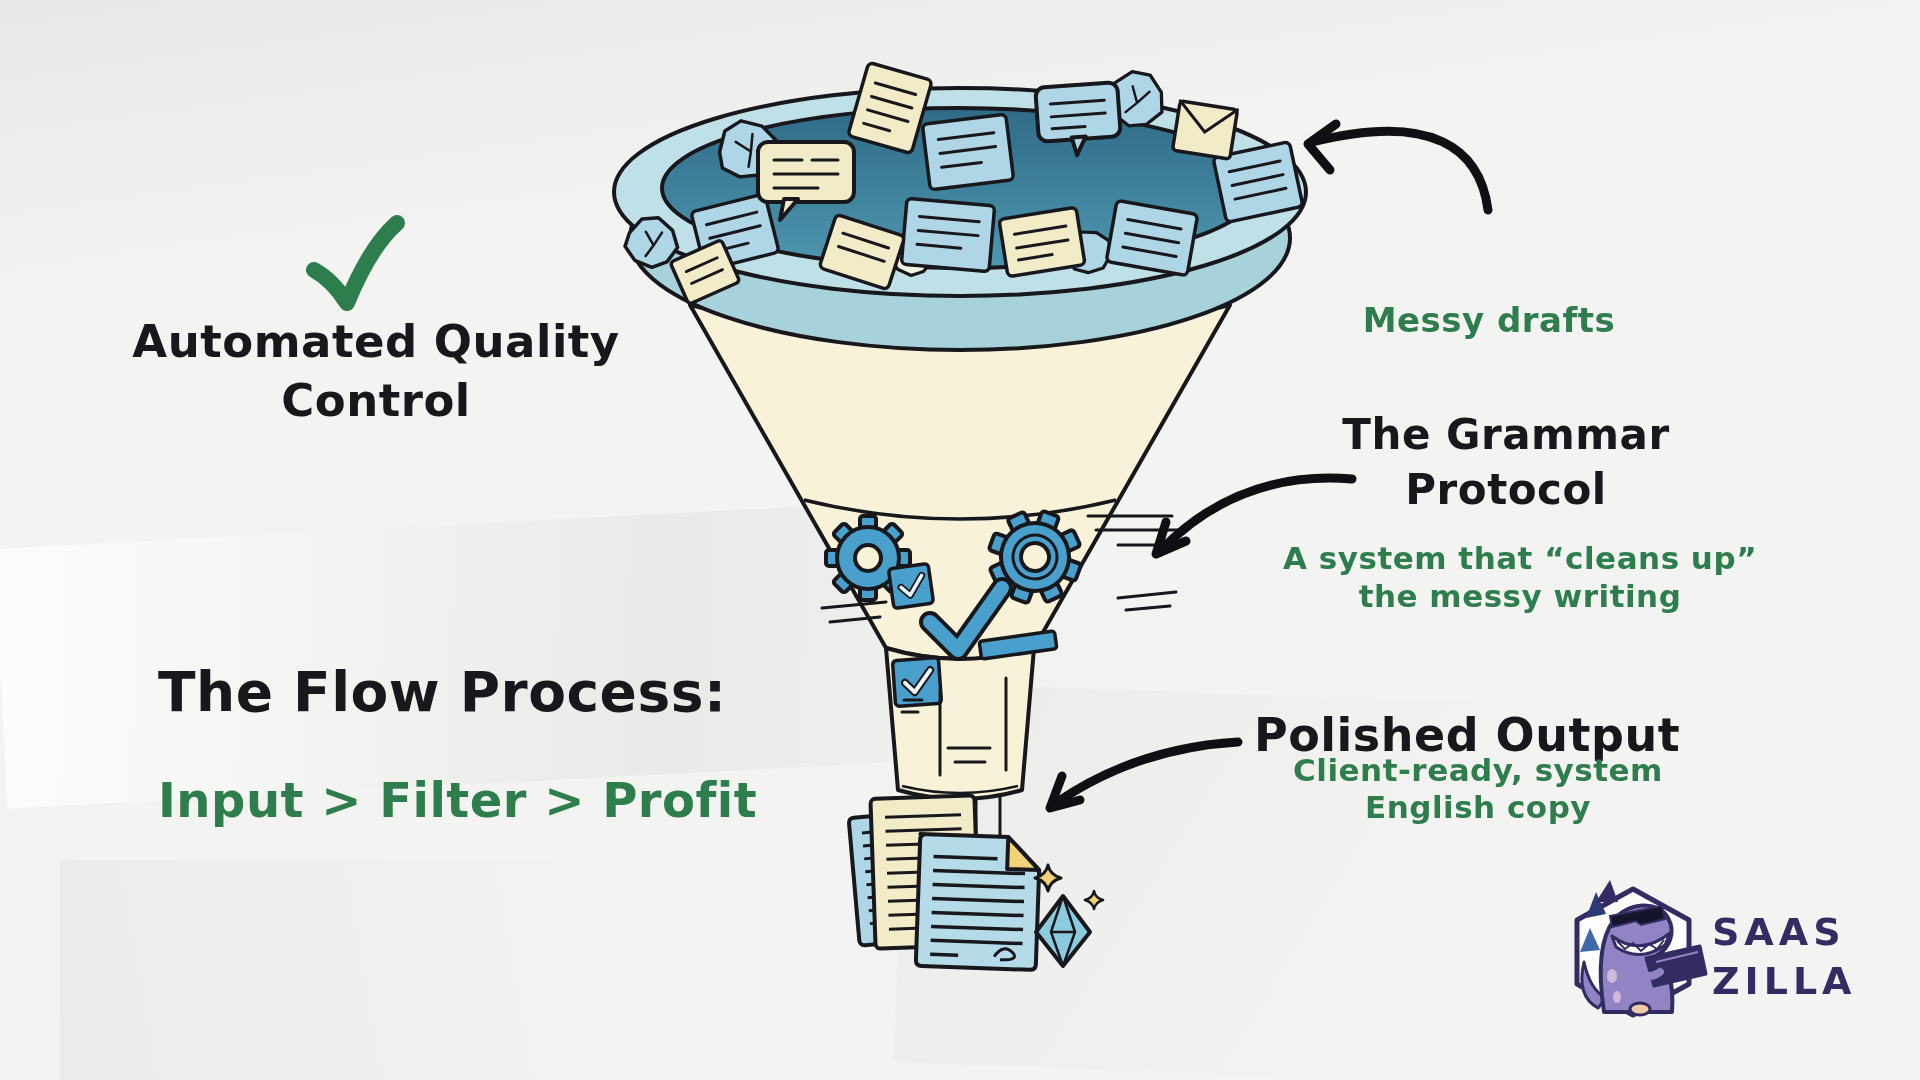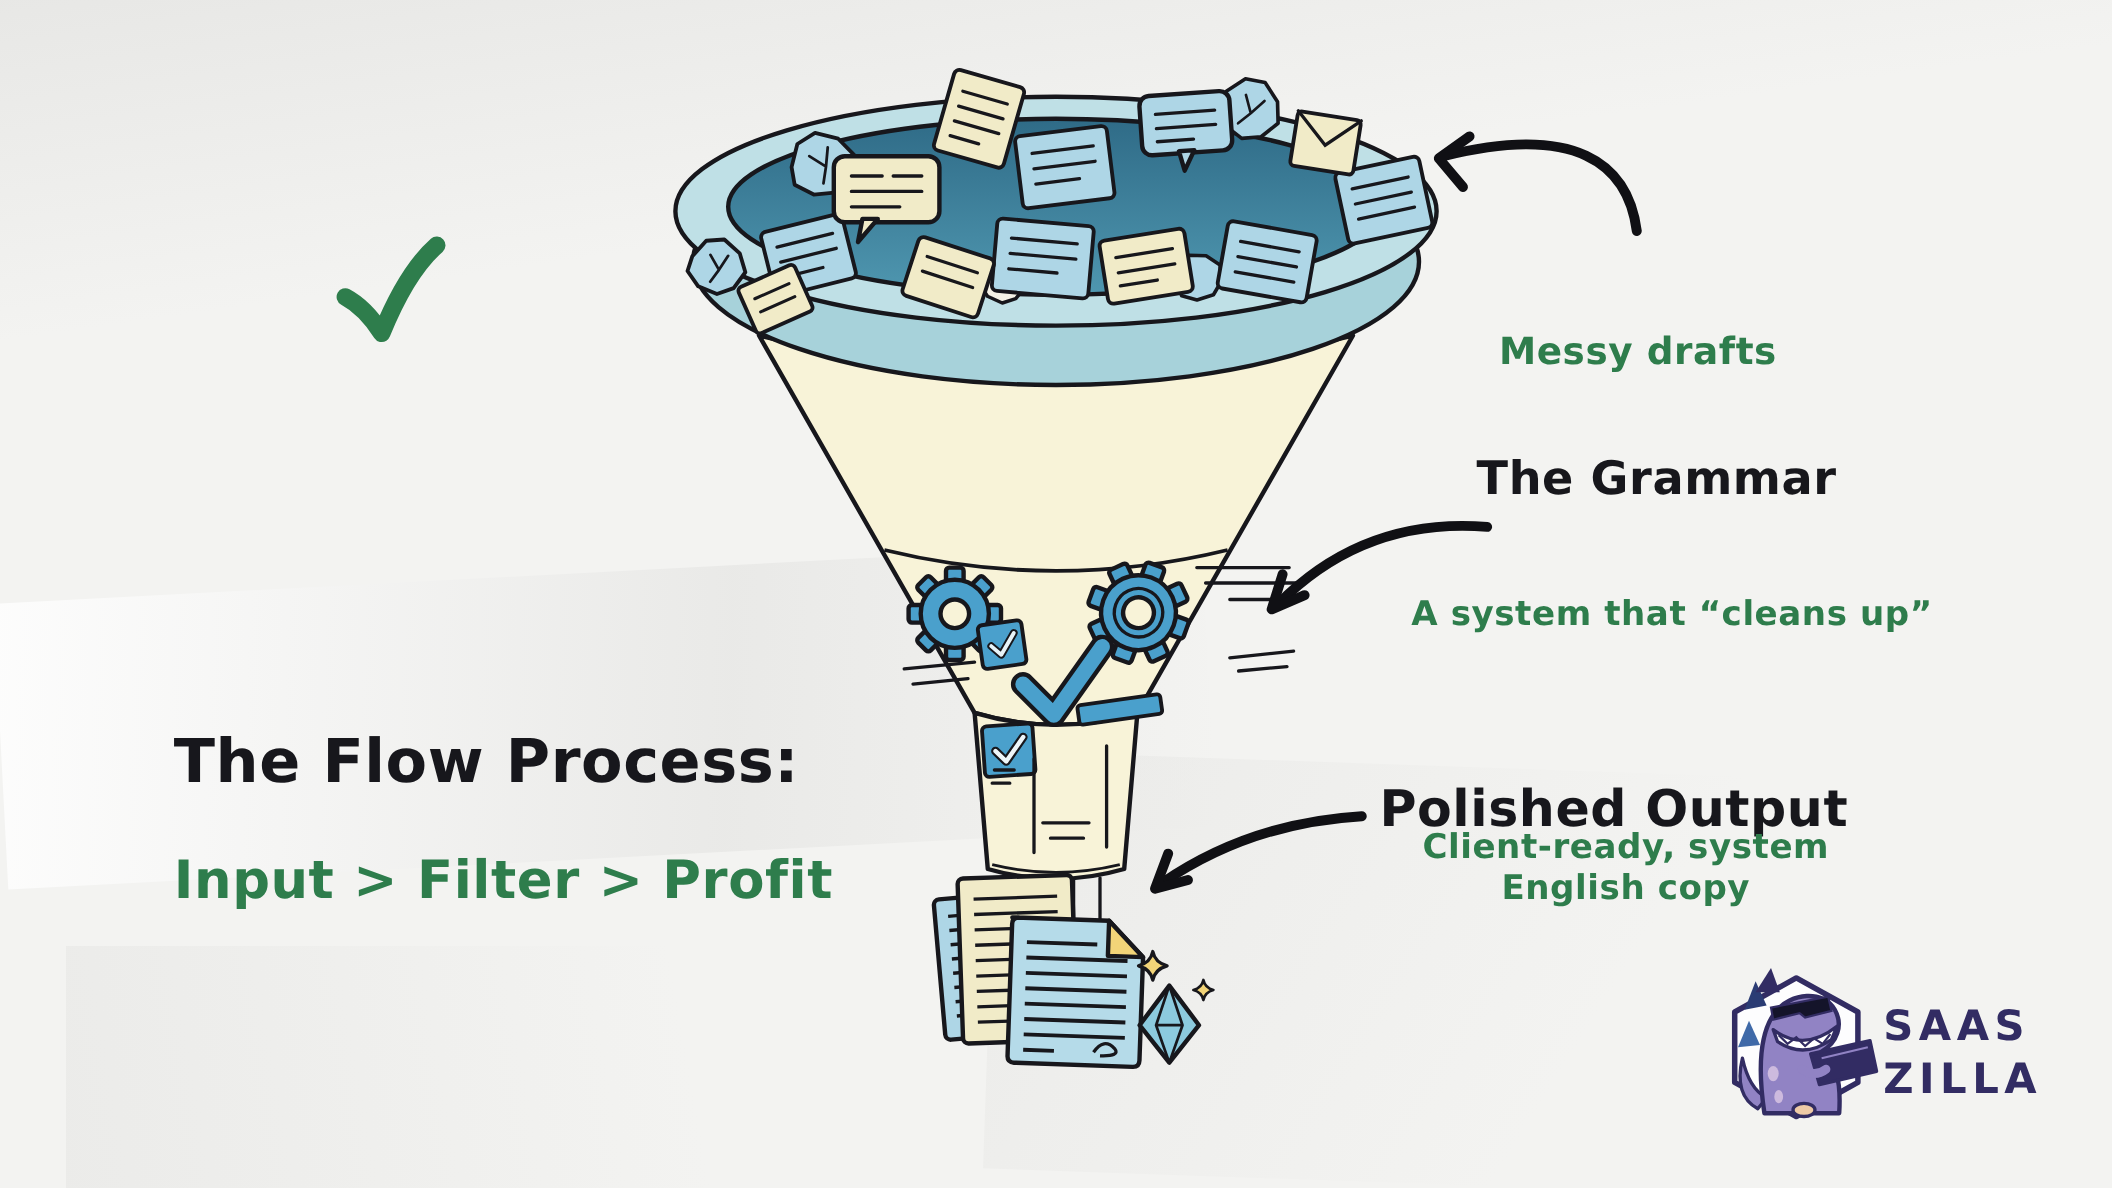--- a/index.html
+++ b/index.html
@@ -252,31 +252,37 @@
       <polygon points="1610,916 1662,906 1665,919 1641,925 1636,921 1612,927" fill="#14142a" stroke="var(--logo-navy,#322c63)" stroke-width="2"></polygon>
       <path d="M 1612,936 Q 1640,957 1670,933 L 1665,945 Q 1640,963 1616,947 Z" fill="#ffffff" stroke="var(--logo-navy,#322c63)" stroke-width="3" stroke-linejoin="round"></path>
       <path d="M 1617,941 L 1625,949 L 1633,943 L 1641,951 L 1649,944 L 1657,949 L 1664,940" fill="none" stroke="var(--logo-navy,#322c63)" stroke-width="2"></path>
       <polygon points="1646,958 1700,946 1706,974 1654,986" fill="var(--logo-navy,#322c63)" stroke="var(--logo-navy,#322c63)" stroke-width="3" stroke-linejoin="round"></polygon>
       <path d="M 1656,962 L 1698,952" stroke="#9183c4" stroke-width="2" fill="none"></path>
       <path d="M 1638,972 Q 1650,980 1660,972" stroke="var(--dino-purple,#9183c4)" stroke-width="8" fill="none" stroke-linecap="round"></path>
       <ellipse cx="1640" cy="1009" rx="10" ry="6" fill="#eecaa6" stroke="var(--logo-navy,#322c63)" stroke-width="3"></ellipse>
     </g>
   </svg>
 
+  <div class="txt quality">
+    <div>Automated Quality</div>
+    <div>Control</div>
+  </div>
 
   <div class="txt flow-title">The Flow Process:</div>
   <div class="txt flow-formula green">Input &gt; Filter &gt; Profit</div>
 
   <div class="txt raw-sub green">Messy drafts</div>
 
   <div class="txt grammar-title">
     <div>The Grammar</div>
+    <div>Protocol</div>
   </div>
   <div class="txt grammar-sub green">
     <div>A system that “cleans up”</div>
+    <div>the messy writing</div>
   </div>
 
   <div class="txt polished-title">Polished Output</div>
   <div class="txt polished-sub green">
     <div>Client-ready, system</div>
     <div>English copy</div>
   </div>
 
   <div class="logo-text">
     <div>SAAS</div>

